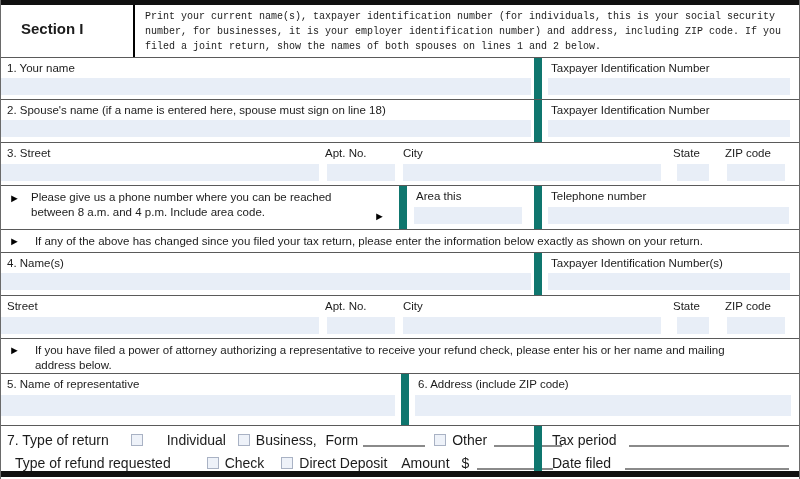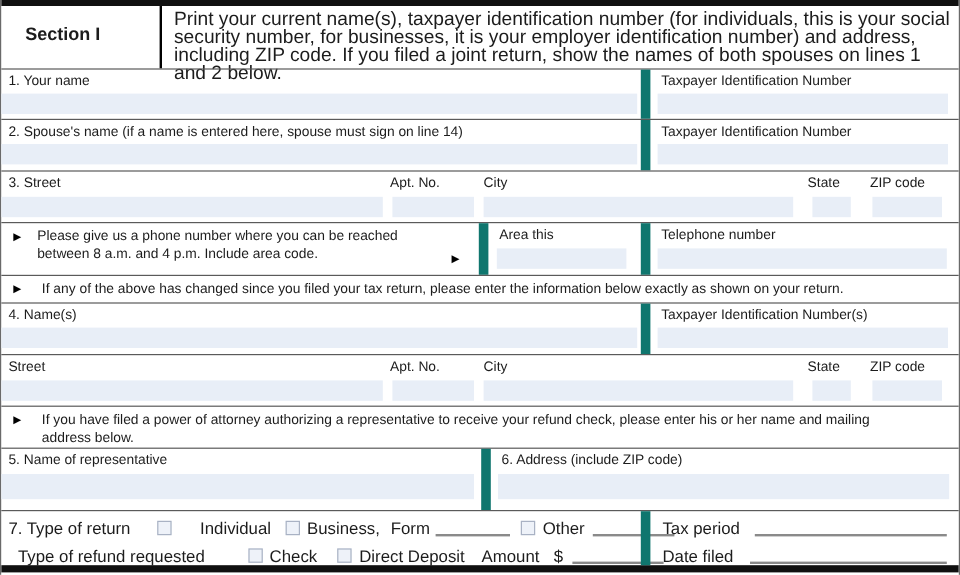--- a/index.html
+++ b/index.html
@@ -50,23 +50,24 @@
   }
   .hleft {
     width: 134px;
     border-right: 2px solid #000;
     font-size: 15px;
     font-weight: bold;
     padding: 15px 0 0 20px;
   }
   .hright {
     flex: 1;
-    font-size: 16px;
+    font-size: 10px;
     line-height: 15px;
     padding: 4px 6px 0 10px;
+    font-family: Liberation Mono, monospace;
   }
   .banner { display: flex; align-items: flex-start; font-size: 11.5px; line-height: 15px; }
   .ptr { font-size: 11px; color: #000; line-height: 14px; }
   .banner .ptr { margin: 4px 15px 0 8px; }
   .note-text { font-size: 11.5px; line-height: 15px; }
   .l7line { display: flex; align-items: center; height: 19px; font-size: 14px; white-space: nowrap; }
   .cb {
     width: 12px; height: 12px;
     background: #eef2f9;
     border: 1px solid #a9b2c4;
@@ -99,21 +100,21 @@
       <div class="fld"></div>
     </div>
     <div class="cell vline" style="width:265px">
       <div class="lbl ind">Taxpayer Identification Number</div>
       <div class="fld" style="margin:3px 9px 0 6px"></div>
     </div>
   </div>
 
   <div class="row split" style="height:43px">
     <div class="cell" style="flex:1">
-      <div class="lbl">2. Spouse's name (if a name is entered here, spouse must sign on line 14)</div>
+      <div class="lbl">2. Spouse's name (if a name is entered here, spouse must sign on line 18)</div>
       <div class="fld"></div>
     </div>
     <div class="cell vline" style="width:265px">
       <div class="lbl ind">Taxpayer Identification Number</div>
       <div class="fld" style="margin:3px 9px 0 6px"></div>
     </div>
   </div>
 
   <div class="row" style="height:43px">
     <div class="abs-lbl" style="left:6px">3. Street</div>

